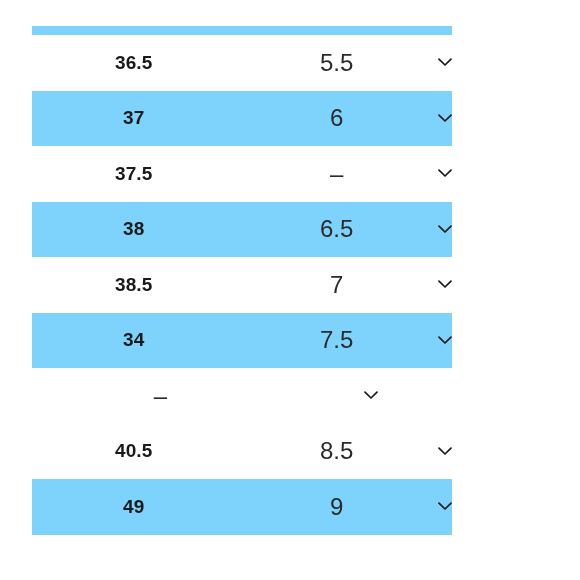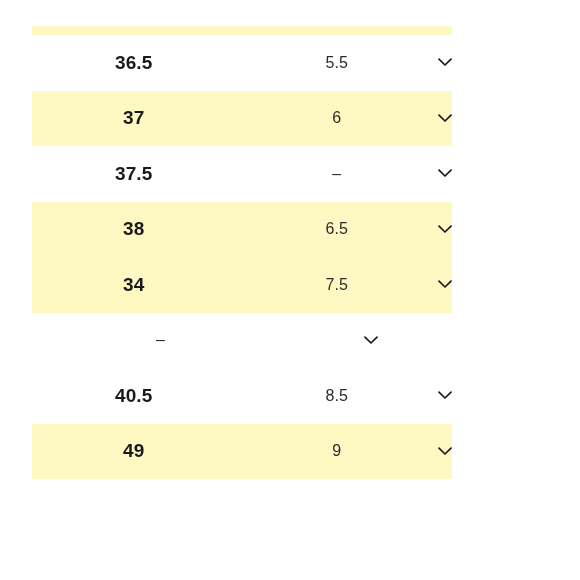--- a/index.html
+++ b/index.html
@@ -28,21 +28,21 @@
   .row {
     position: relative;
     box-sizing: border-box;
     margin: 0 32px;
     height: 55.5px;
     display: flex;
     align-items: center;
     background: #ffffff;
   }
   .row.alt {
-    background: #fef9c3;
+    background: #7dd3fc;
   }
 
   
   .row.clipped-top {
     height: 9px;
   }
 
   .cell {
     box-sizing: border-box;
     display: flex;
@@ -56,21 +56,21 @@
     width: 258px;
     font-size: 19px;
     font-weight: bold;
     color: #1a1a1a;
     letter-spacing: 0.1px;
   }
 
   
   .cell-us {
     width: 257px;
-    font-size: 16px;
+    font-size: 24px;
     font-weight: normal;
     color: #2b2b2b;
   }
 
   
   .cell-toggle {
     flex: 1 1 auto;
     color: #1a1a1a;
   }
 
@@ -132,20 +132,31 @@
     <div class="cell cell-us">6.5</div>
     <div class="cell cell-toggle">
       <span class="chevron">
         <svg width="14" height="9" viewBox="0 0 14 9" fill="none" xmlns="http://www.w3.org/2000/svg">
           <path d="M1 1.2 L7 7 L13 1.2" stroke="#1a1a1a" stroke-width="1.7" stroke-linecap="round" stroke-linejoin="round"></path>
         </svg>
       </span>
     </div>
   </div>
 
+  <div class="row">
+    <div class="cell cell-eu">38.5</div>
+    <div class="cell cell-us">7</div>
+    <div class="cell cell-toggle">
+      <span class="chevron">
+        <svg width="14" height="9" viewBox="0 0 14 9" fill="none" xmlns="http://www.w3.org/2000/svg">
+          <path d="M1 1.2 L7 7 L13 1.2" stroke="#1a1a1a" stroke-width="1.7" stroke-linecap="round" stroke-linejoin="round"></path>
+        </svg>
+      </span>
+    </div>
+  </div>
 
   <div class="row alt">
     <div class="cell cell-eu">34</div>
     <div class="cell cell-us">7.5</div>
     <div class="cell cell-toggle">
       <span class="chevron">
         <svg width="14" height="9" viewBox="0 0 14 9" fill="none" xmlns="http://www.w3.org/2000/svg">
           <path d="M1 1.2 L7 7 L13 1.2" stroke="#1a1a1a" stroke-width="1.7" stroke-linecap="round" stroke-linejoin="round"></path>
         </svg>
       </span>

